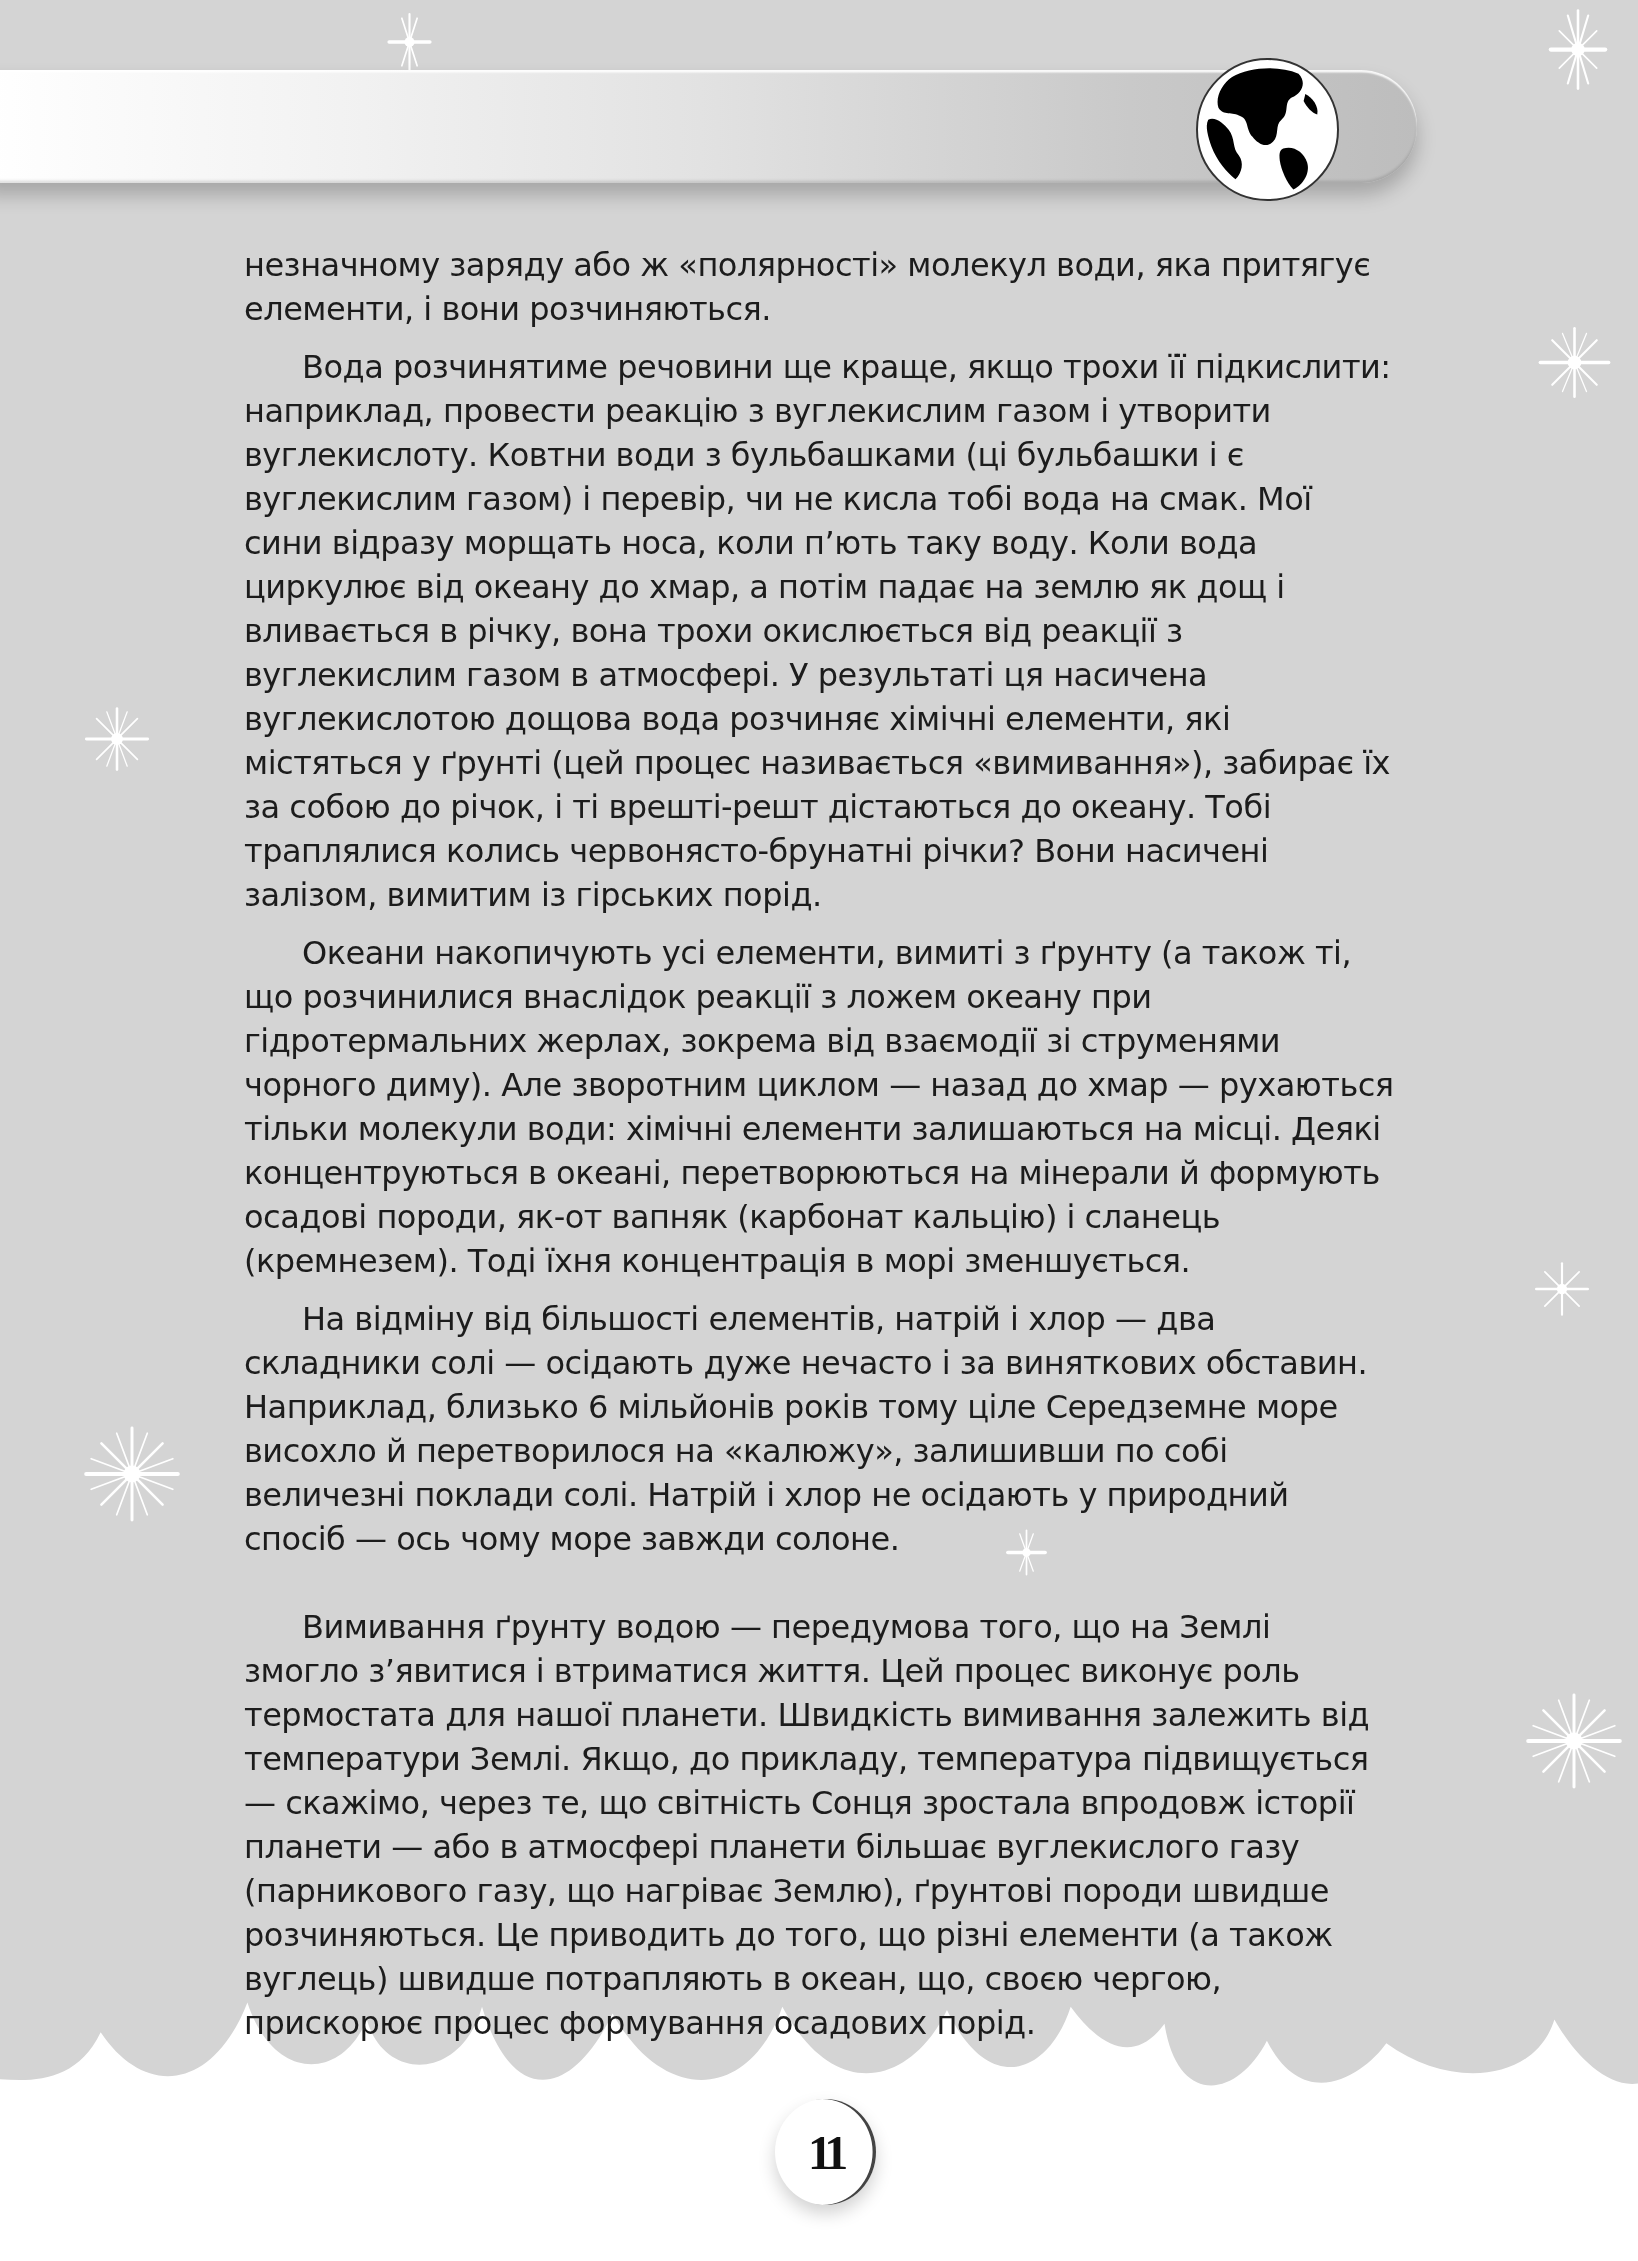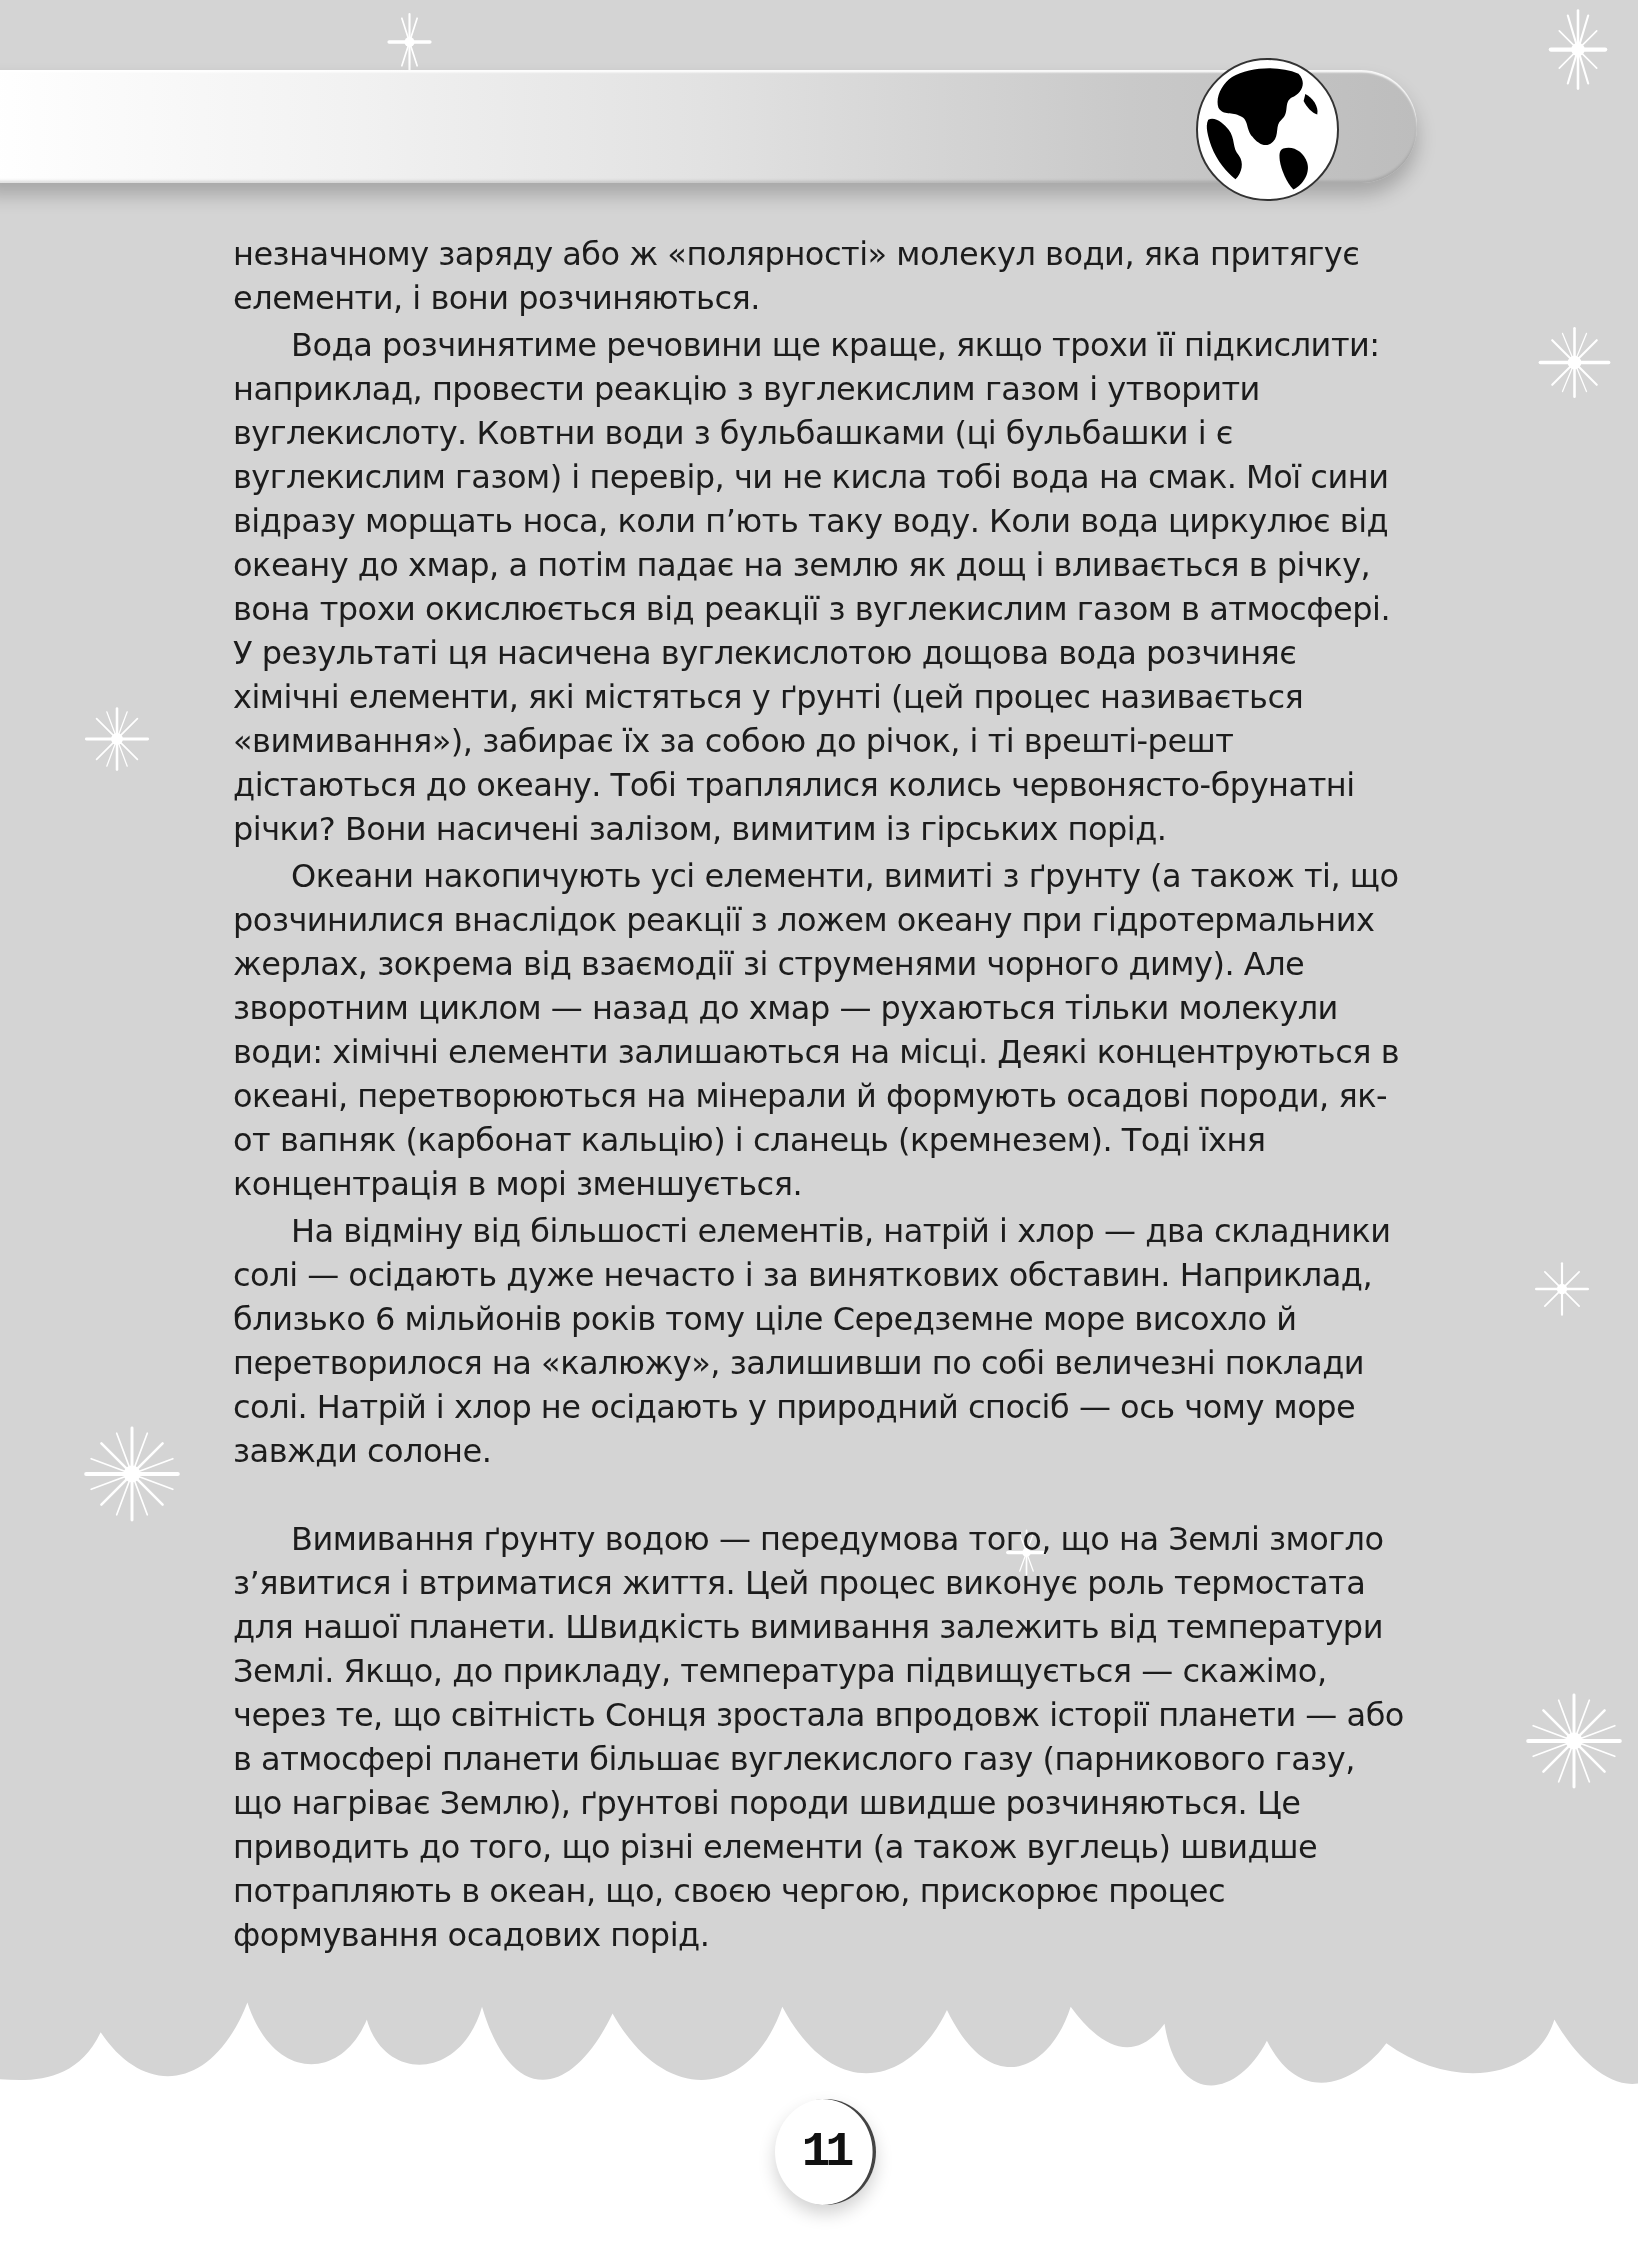--- a/index.html
+++ b/index.html
@@ -4,26 +4,26 @@
 <style>
   html, body { margin:0; padding:0; }
   body { width:1638px; height:2261px; position:relative; overflow:hidden; background:#ffffff; font-family:"DejaVu Sans", sans-serif; }
   .page-bg { position:absolute; left:0; top:0; width:1638px; height:2261px; }
   .header-bar { position:absolute; left:-17px; top:70px; width:1434px; height:113px; border-radius:0 56px 56px 0;
     background:linear-gradient(90deg,#ffffff 0%,#f2f2f2 25%,#e2e2e2 50%,#c9c9c9 80%,#bdbdbd 100%);
     box-shadow:0 12px 19px rgba(0,0,0,0.22), inset 0 2.6px 1.7px rgba(255,255,255,0.9), inset 0 -2.6px 2.6px rgba(0,0,0,0.12); }
   .globe { position:absolute; left:1196px; top:58px; width:143px; height:143px; border-radius:50%; background:#fff; border:2.6px solid #333; box-sizing:border-box; overflow:hidden; }
   .star { position:absolute; }
   .text-block { position:absolute; left:230px; top:229px; width:1178px; color:#1c1c1c; font-size:32px; line-height:44px; letter-spacing:-0.5px; }
-  .text-block p { margin:3px; text-indent:58px; }
+  .text-block p { margin:14px; text-indent:58px; }
   .text-block p.first { text-indent:0; }
   .text-block p.gap { margin-top:44px; }
   .page-num { position:absolute; left:775px; top:2099px; width:101px; height:106px; border-radius:50%; background:#fff;
     box-shadow:0 8.5px 17px rgba(0,0,0,0.18), inset -3.4px 0 0 #444; display:flex; align-items:center; justify-content:center;
-    font-family:Liberation Mono, monospace; font-weight:bold; font-size:48px; color:#111; letter-spacing:-5.1px; }
+    font-family:Liberation Serif, serif; font-weight:bold; font-size:48px; color:#111; letter-spacing:-5.1px; }
 </style>
 </head>
 <body>
 
 <svg class="page-bg" width="1638" height="2261" viewBox="0 0 1920 2650">
   <rect x="0" y="0" width="1920" height="2650" fill="#ffffff"></rect>
   <path fill="#d4d4d4" d="M0,0 H1920 V2442
     C1880,2448 1840,2400 1822,2367
     C1800,2440 1700,2450 1625,2395
     C1600,2430 1530,2480 1485,2392

